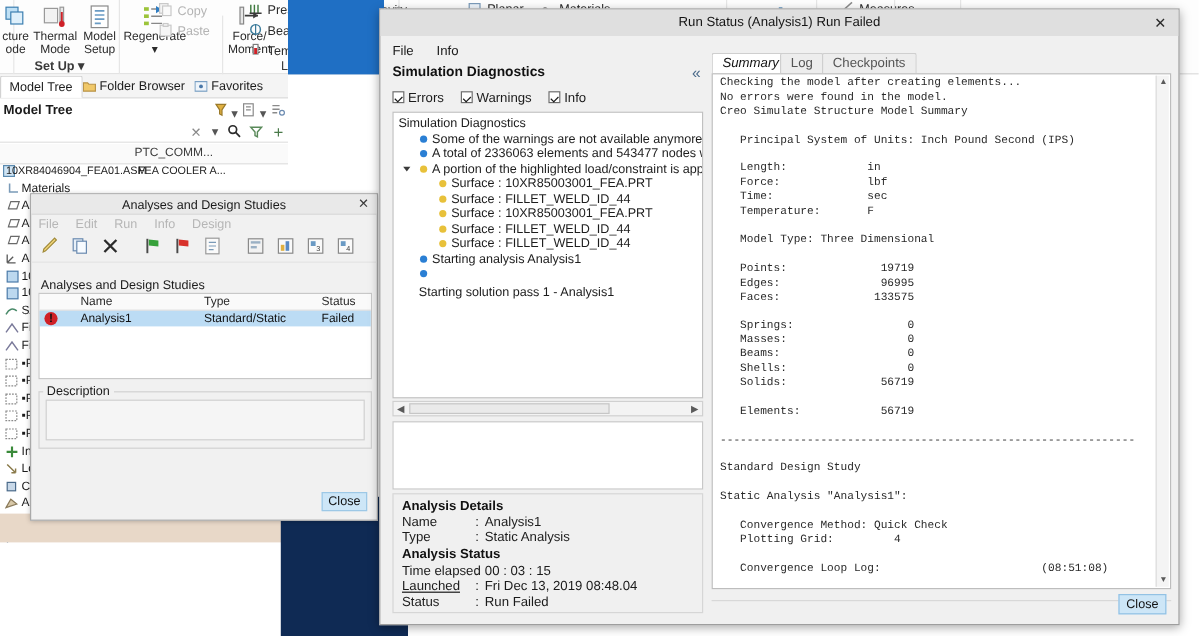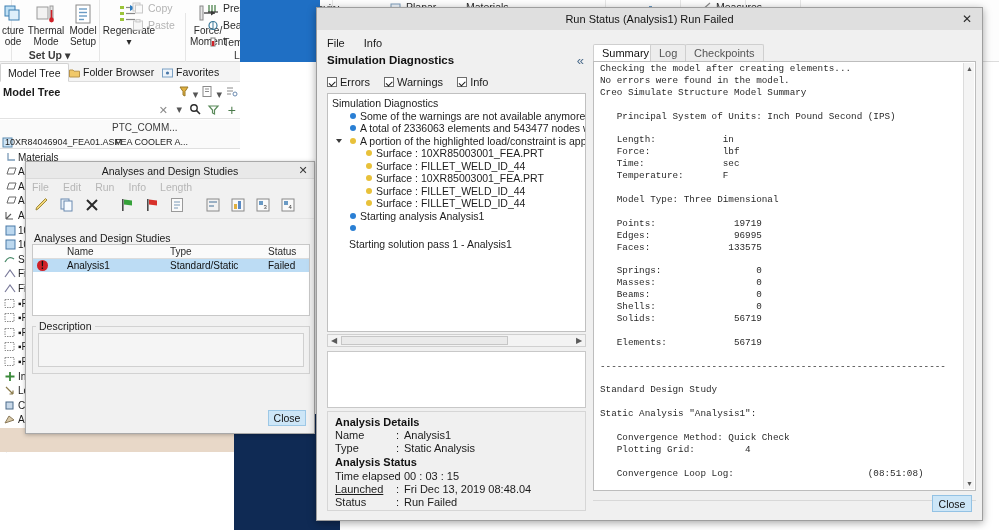--- a/index.html
+++ b/index.html
@@ -27,21 +27,21 @@
   .navtabs { position:absolute; left:0; top:62px; width:240px; height:20px; background:#f4f4f4; border-bottom:1px solid #dcdcdc; }
   .navtab { position:absolute; top:1px; height:19px; padding:3px 7px 0 7px; font-size:10.5px; color:#1b1b1b; white-space:nowrap; }
   .navtab.active { background:#ffffff; border:1px solid #d2d2d2; border-bottom:1px solid #ffffff; border-radius:2px 2px 0 0; }
   .navtab .gi { display:inline-block; vertical-align:-2px; margin-right:3px; }
 
   .mt-header { position:absolute; left:0; top:83px; width:240px; height:18px; }
   .mt-title { position:absolute; left:3px; top:3px; font-size:11px; font-weight:bold; color:#1b1b1b; }
   .mt-tools { position:absolute; right:2px; top:2px; }
   .mt-filterbar { position:absolute; left:0; top:101px; width:240px; height:18px; border-bottom:1px solid #e2e2e2; }
 
-  .mt-cols { position:absolute; left:0; top:120px; width:240px; height:29px; background:#fafafa; border-bottom:1px solid #e0e0e0; }
+  .mt-cols { position:absolute; left:0; top:120px; width:240px; height:17px; background:#fafafa; border-bottom:1px solid #e0e0e0; }
   .mt-col { position:absolute; top:2px; font-size:10px; color:#3c3c3c; white-space:nowrap; }
 
   .tree { position:absolute; left:0; top:136px; width:240px; }
   .tree-row { position:relative; height:14.6px; white-space:nowrap; font-size:10px; color:#1b1b1b; }
   .tree-row .tlabel { position:absolute; left:18px; top:1px; }
   .tree-row .tname  { position:absolute; left:115px; top:1px; }
   .tree-row .ticon  { position:absolute; left:2px; top:1px; }
 
   .viewport-dark { position:absolute; left:234px; top:414px; width:106px; height:116px; background:#0f2a54; }
   .viewport-dark2 { position:absolute; left:0px; top:428px; width:240px; height:24px; background:#e8d8c8; }
@@ -473,21 +473,21 @@
   <div class="ads">
     <div class="ads-title">
       <span>Analyses and Design Studies</span>
       <div class="ads-close">✕</div>
     </div>
     <div class="ads-menu">
       <span>File</span>
       <span>Edit</span>
       <span>Run</span>
       <span>Info</span>
-      <span>Length</span>
+      <span>Design</span>
     </div>
     <div class="ads-tb">
       <span class="tb-btn"><svg width="18" height="18" viewBox="0 0 18 18">
             <path d="M3 14 L5 13 L14 4 L12.5 2.5 L3.5 11.5 Z" fill="#f3d77a" stroke="#a08a3a"></path>
           </svg></span>
       <span class="tb-btn"><svg width="18" height="18" viewBox="0 0 18 18">
             <rect x="3" y="3" width="8" height="10" fill="#e8f0f8" stroke="#6a8ab0"></rect>
             <rect x="6" y="5" width="8" height="10" fill="#f7fbff" stroke="#6a8ab0"></rect>
           </svg></span>
       <span class="tb-btn"><svg width="18" height="18" viewBox="0 0 18 18">
@@ -652,21 +652,21 @@
         <div class="ad-c" style="top:71px;">:</div>
         <div class="ad-v" style="top:71px;">Fri Dec 13, 2019  08:48.04</div>
         <div class="ad-k" style="left:7px;top:84px;">Status</div>
         <div class="ad-c" style="top:84px;">:</div>
         <div class="ad-v" style="top:84px;">Run Failed</div>
       </div>
     </div>
 
     <div class="rs-right">
       <div class="rtabs">
-        <div class="rtab active" style="left:0px;"><span>Summary</span></div>
+        <div class="rtab active" style="left:0px;font-style:italic;"><span>Summary</span></div>
         <div class="rtab" style="left:57px;"><span>Log</span></div>
         <div class="rtab" style="left:92px;"><span>Checkpoints</span></div>
       </div>
 
       <div class="summ">
         <pre>Checking the model after creating elements...
 No errors were found in the model.
 Creo Simulate Structure Model Summary
 
    Principal System of Units: Inch Pound Second (IPS)

